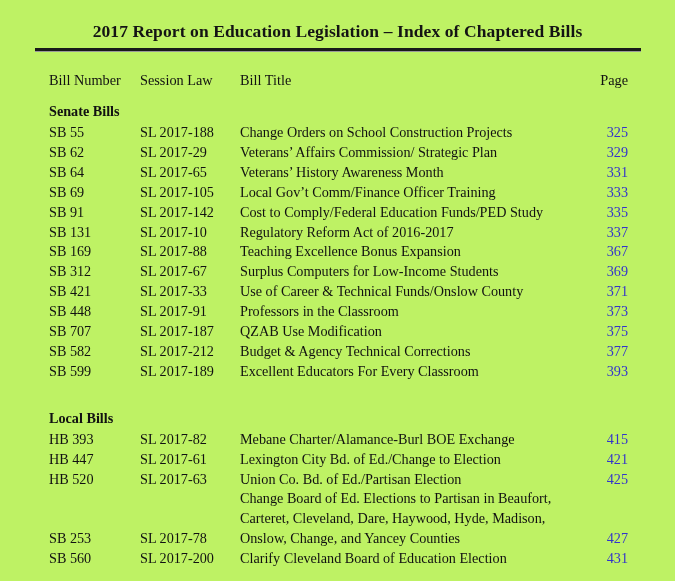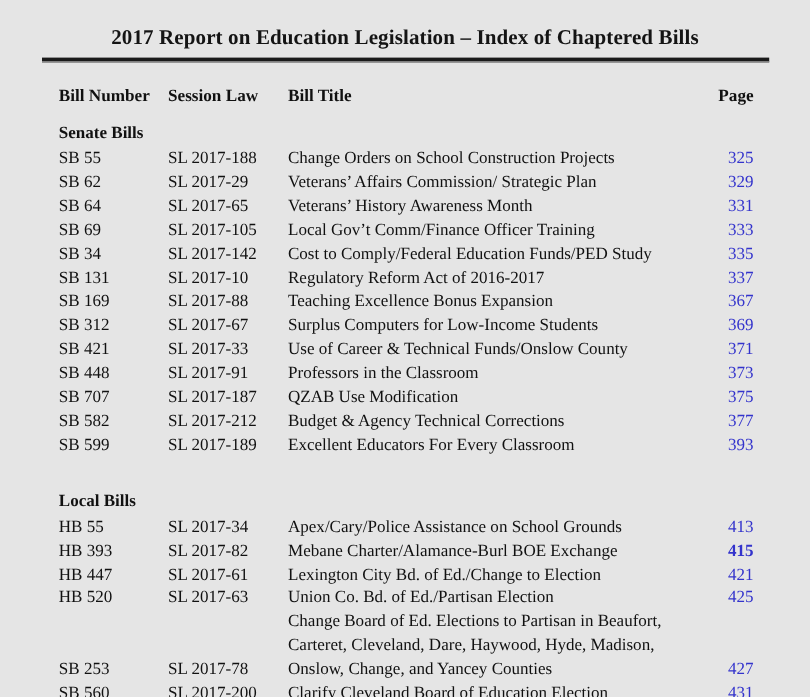--- a/index.html
+++ b/index.html
@@ -12,21 +12,21 @@
     height: 581px;
     font-family: "Liberation Serif", "DejaVu Serif", serif;
     color: #000000;
     overflow: hidden;
   }
 
   .page {
     position: relative;
     width: 675px;
     height: 581px;
-    background: #e5e5e5;
+    background: #bef264;
   }
 
   
   .title-block {
     padding-top: 21px;
   }
   .doc-title {
     text-align: center;
     font-size: 17.5px;
     font-weight: bold;
@@ -52,21 +52,21 @@
     table-layout: fixed;
     font-size: 14.2px;
   }
   .index-table col.c-bill   { width: 91px; }
   .index-table col.c-law    { width: 100px; }
   .index-table col.c-title  { width: 330px; }
   .index-table col.c-page   { width: 72px; }
 
   .index-table th {
     text-align: left;
-    font-weight: bold;
+    font-weight: normal;
     font-size: 14.3px;
     padding: 0 0 4px 0;
     vertical-align: bottom;
     color: #111111;
   }
   th.th-page {
     text-align: right;
     padding-right: 14px;
     margin-top: 10px;
   }
@@ -163,21 +163,21 @@
         </tr>
         <tr>
           <td>SB 69</td>
           <td>SL 2017-105</td>
           <td class="title-lines">
             <span class="tl">Local Gov’t Comm/Finance Officer Training</span>
           </td>
           <td class="c-page-cell" style="color: rgb(51, 51, 204);">333</td>
         </tr>
         <tr>
-          <td>SB 34</td>
+          <td>SB 91</td>
           <td>SL 2017-142</td>
           <td class="title-lines">
             <span class="tl">Cost to Comply/Federal Education Funds/PED Study</span>
           </td>
           <td class="c-page-cell" style="color: rgb(51, 51, 204);">335</td>
         </tr>
         <tr>
           <td>SB 131</td>
           <td>SL 2017-10</td>
           <td class="title-lines">
@@ -241,34 +241,26 @@
           </td>
           <td class="c-page-cell" style="color: rgb(51, 51, 204);">393</td>
         </tr>
         <tr class="spacer-row">
           <td colspan="4"></td>
         </tr>
         <tr class="section-row">
           <td colspan="4">Local Bills</td>
         </tr>
         <tr>
-          <td>HB 55</td>
-          <td>SL 2017-34</td>
-          <td class="title-lines">
-            <span class="tl">Apex/Cary/Police Assistance on School Grounds</span>
-          </td>
-          <td class="c-page-cell" style="color: rgb(51, 51, 204);">413</td>
-        </tr>
-        <tr>
           <td>HB 393</td>
           <td>SL 2017-82</td>
           <td class="title-lines">
             <span class="tl">Mebane Charter/Alamance-Burl BOE Exchange</span>
           </td>
-          <td class="c-page-cell" style="color: rgb(51, 51, 204); font-weight: bold;">415</td>
+          <td class="c-page-cell" style="color: rgb(51, 51, 204);">415</td>
         </tr>
         <tr>
           <td>HB 447</td>
           <td>SL 2017-61</td>
           <td class="title-lines">
             <span class="tl">Lexington City Bd. of Ed./Change to Election</span>
           </td>
           <td class="c-page-cell" style="color: rgb(51, 51, 204);">421</td>
         </tr>
         <tr>

